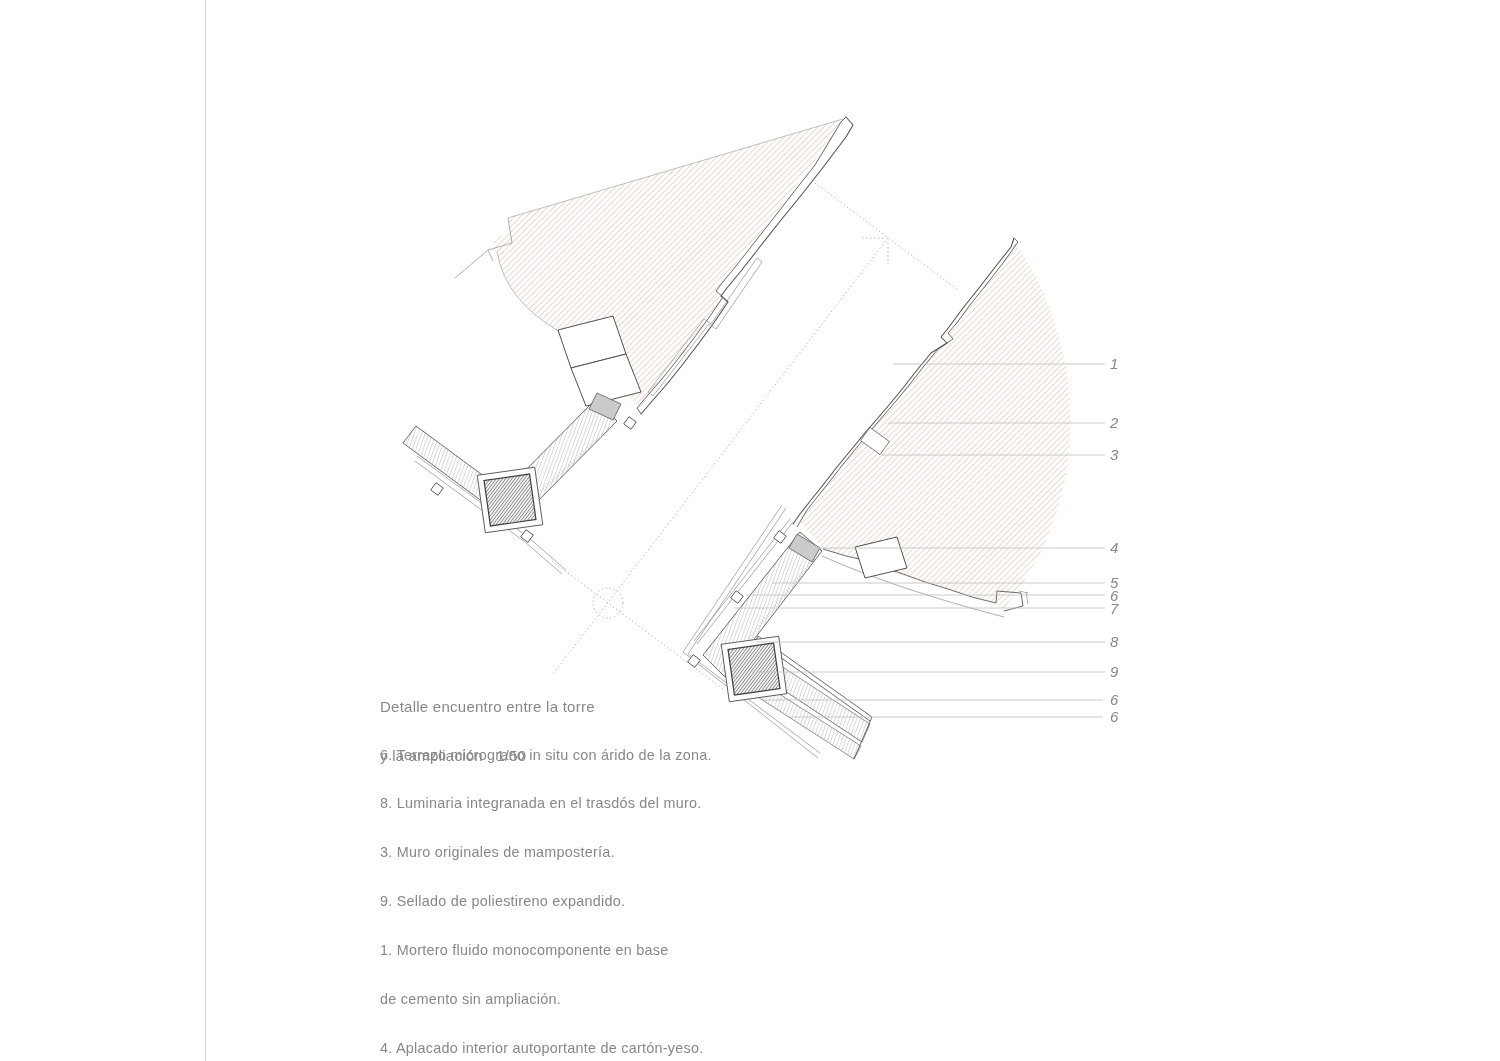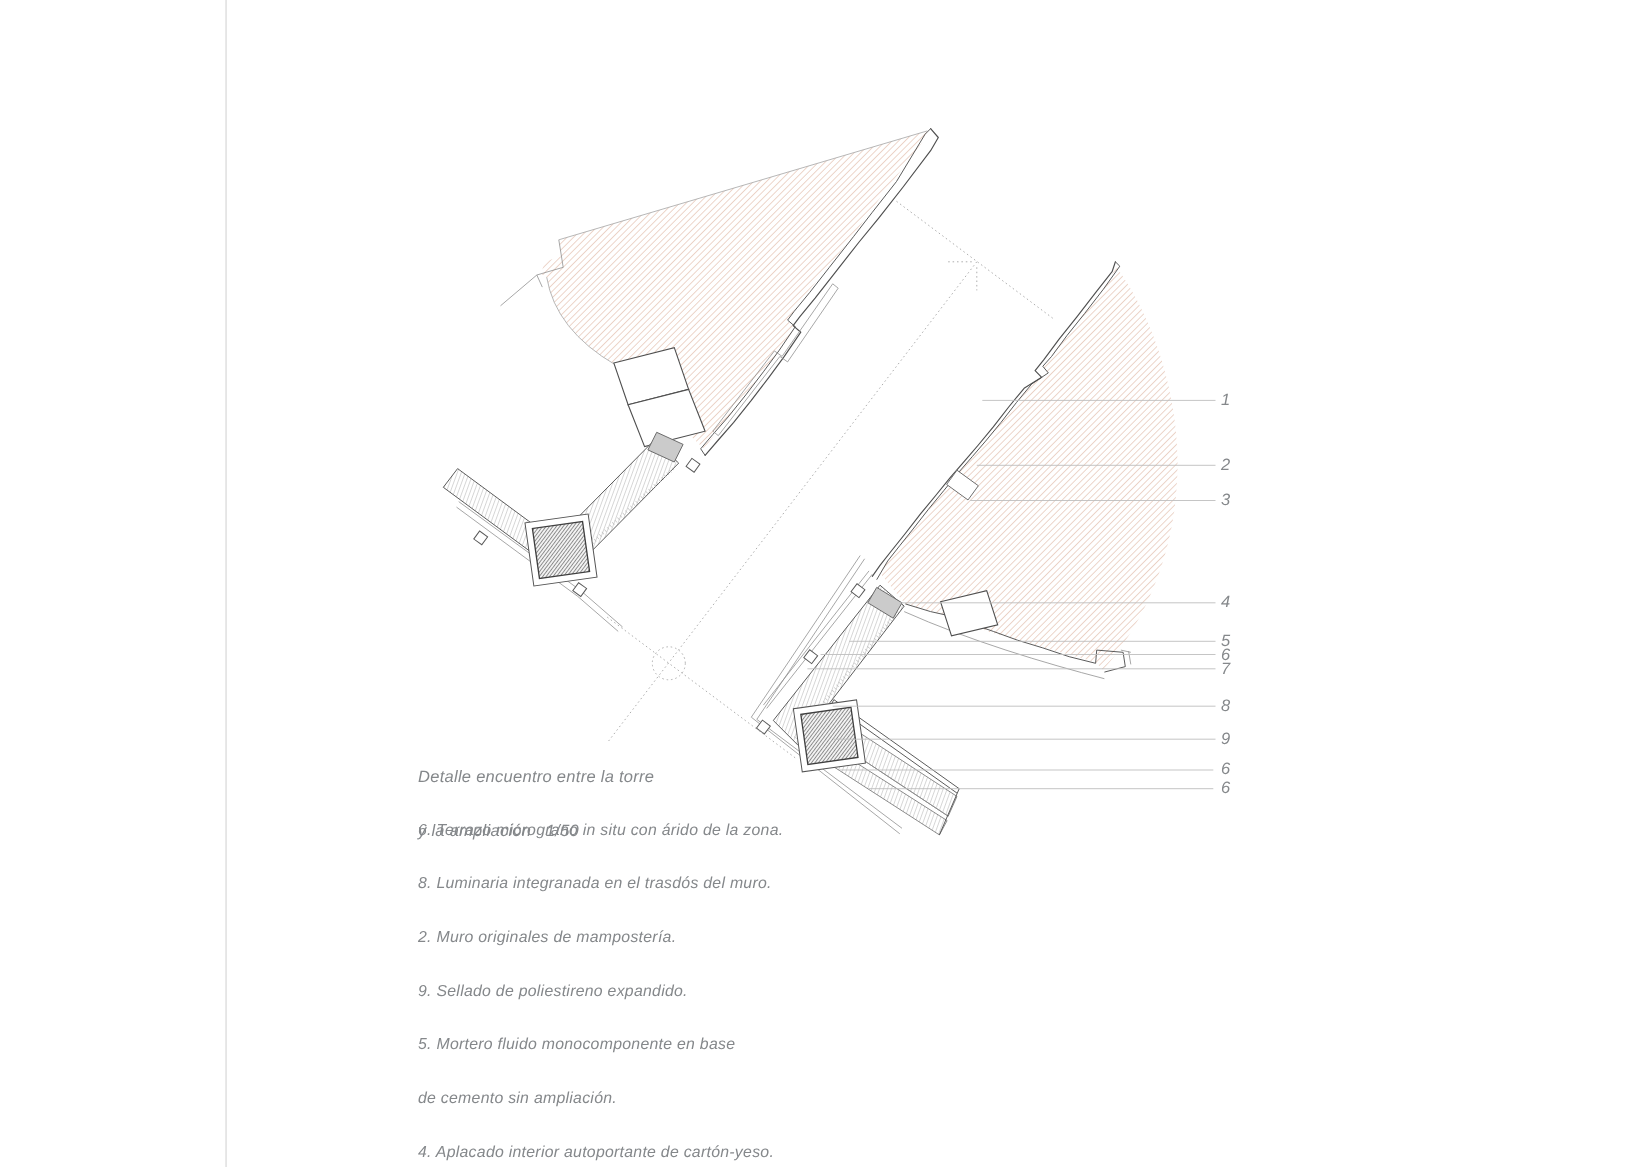--- a/index.html
+++ b/index.html
@@ -1,21 +1,21 @@
 <!DOCTYPE html>
 <html style="--hatch-pink: #e4c3b2; --hatch-gray: #9a9a9a; --wall-line: #4f4f4f; --thin-line: #8c8c8c; --leader: #bdbdbd; --dotted: #adadad; --text: #85888b; --fill-block: #cbcbcb; --dense-hatch: #4d4d4d;"><head>
 <meta charset="utf-8">
 <style>
   html,body{margin:0;padding:0;background:#fff;}
   .canvas{position:relative;width:1500px;height:1061px;background:#fff;overflow:hidden;
           font-family:"Liberation Sans",sans-serif;}
   .page-edge{position:absolute;left:205px;top:0;width:1px;height:1061px;background:#d4d4d4;}
   svg{position:absolute;left:0;top:0;}
 
-  .note-text{position:absolute;font-style:italic;color:var(--text,#85888b);
+  .note-text{position:absolute;color:var(--text,#85888b);
              letter-spacing:.25px;white-space:pre;}
   .title-block{left:380px;top:667px;font-size:15px;line-height:16.2px;}
   .legend-block{left:380px;top:714px;font-size:14.4px;line-height:16.3px;}
   .callout{position:absolute;left:1110px;width:40px;font-style:italic;font-size:15px;
            color:var(--text,#85888b);letter-spacing:.5px;}
 
   
   .wall{stroke:var(--wall-line,#4f4f4f);fill:none;stroke-width:1.05;stroke-linejoin:round;stroke-linecap:round;}
   .wall2{stroke:var(--wall-line,#4f4f4f);fill:none;stroke-width:.85;stroke-linejoin:round;}
   .thin{stroke:var(--thin-line,#8c8c8c);fill:none;stroke-width:.7;stroke-linejoin:round;}
@@ -190,23 +190,23 @@
   </div>
 
   <div class="note-text title-block">
     <div>Detalle encuentro entre la torre</div>
     <div>y la ampliación &nbsp; 1/50</div>
   </div>
 
   <div class="note-text legend-block">
     <div>6. Terrazo micrograno in situ con árido de la zona.</div>
     <div>8. Luminaria integranada en el trasdós del muro.</div>
-    <div>2. Muro originales de mampostería.</div>
+    <div>3. Muro originales de mampostería.</div>
     <div>9. Sellado de poliestireno expandido.</div>
-    <div>5. Mortero fluido monocomponente en base</div>
+    <div>1. Mortero fluido monocomponente en base</div>
     <div>de cemento sin ampliación.</div>
     <div>4. Aplacado interior autoportante de cartón-yeso.</div>
     
     
     
     
     
   </div>
 
 </div>

